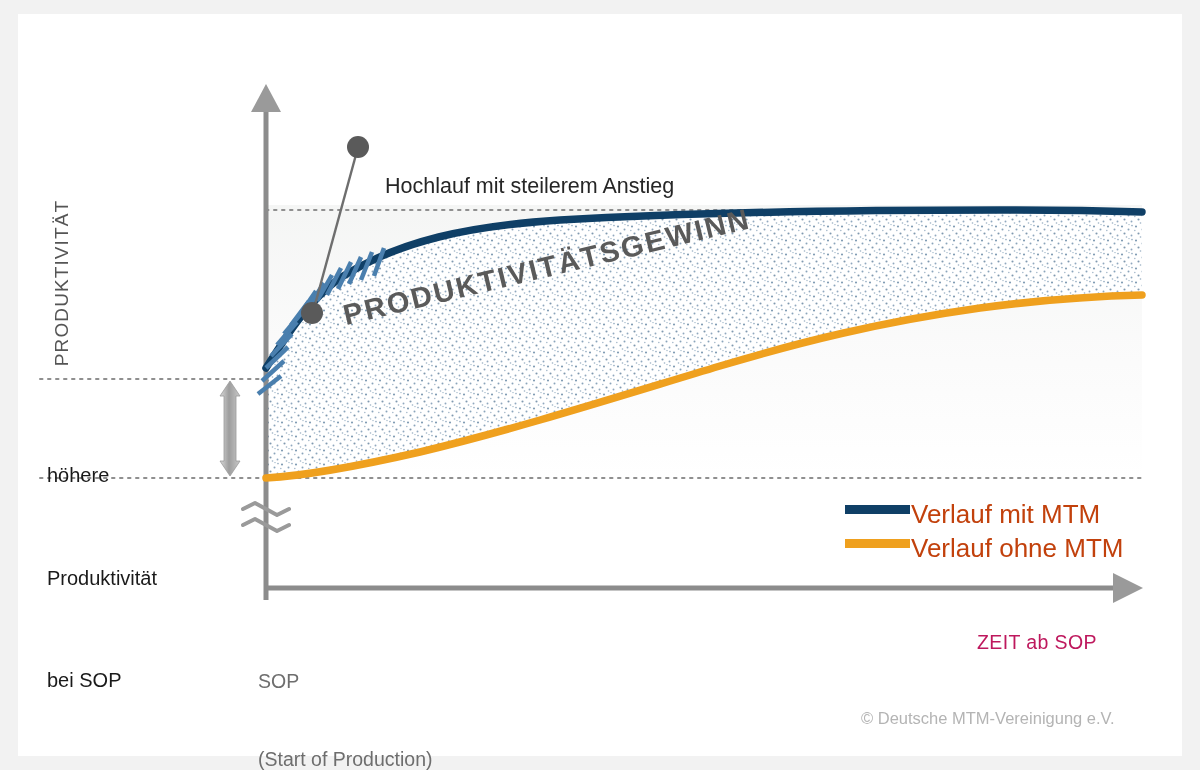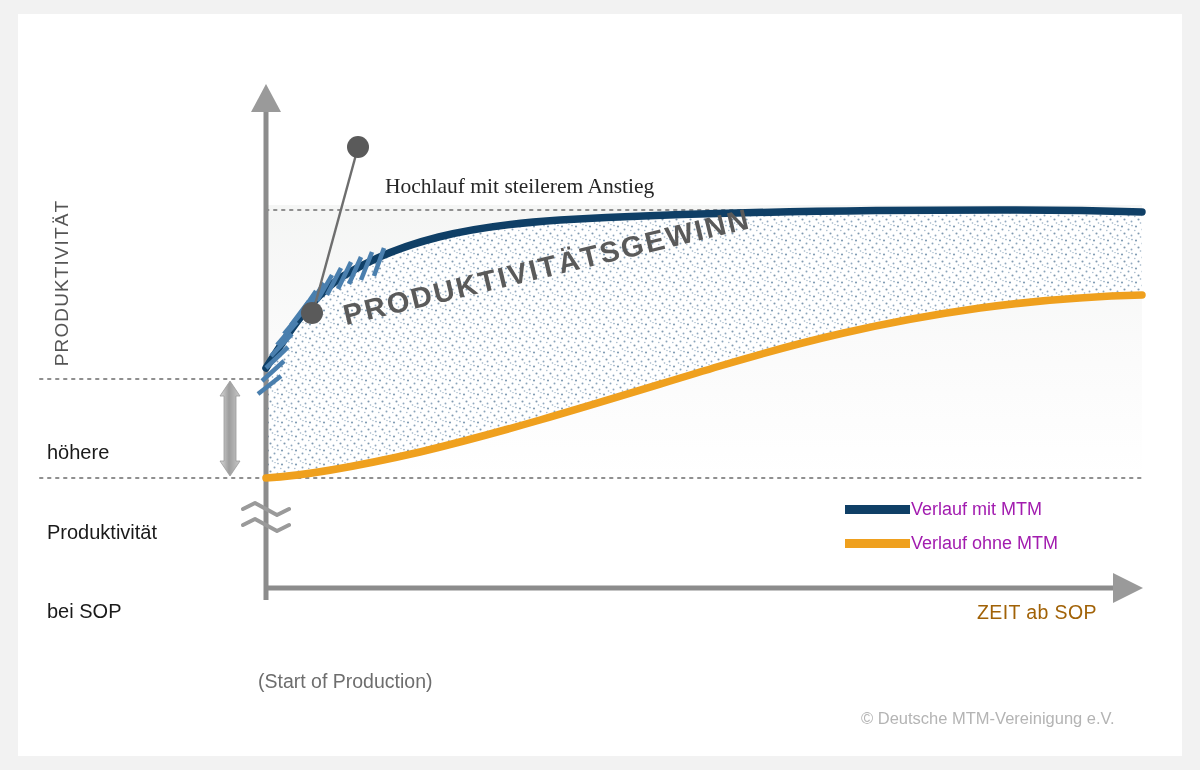--- a/index.html
+++ b/index.html
@@ -35,58 +35,58 @@
     font-size:19px;
     letter-spacing:1.1px;
     color:#555555;
   }
   #annotation{
     left:385px;top:116px;
     font-size:21.5px;
     line-height:28px;
     color:#262626;
   }
-  #annotation div{white-space:nowrap;font-family:Liberation Serif, serif;}
+  #annotation div{white-space:nowrap;}
   #left-label{
     left:47px;top:386px;
     font-size:20px;
     line-height:26.5px;
     color:#1a1a1a;
   }
-  #left-label div{white-space:nowrap;}
+  #left-label div{white-space:nowrap;margin-top:23px;}
   #gain-label{
     left:340px;top:300px;
     font-size:29px;
     font-weight:bold;
     letter-spacing:2.2px;
     color:#5a5a5a;
     transform:rotate(-13.5deg);
     transform-origin:left top;
   }
   #sop-label{
     left:258px;top:616px;
     font-size:19.5px;
     line-height:26px;
     color:#6e6e6e;
   }
   #sop-label div{white-space:nowrap;}
   #time-label{
-    left:977px;top:601px;
+    left:977px;top:631px;
     font-size:19.5px;
     letter-spacing:0.4px;
-    color:#a16207;
+    color:#be185d;
   }
   #copyright{
     left:861px;top:709px;
     font-size:16.5px;
     color:#b4b4b4;
   }
   .legend-text{
-    font-size:18px;
-    color:#a21caf;
+    font-size:26px;
+    color:#c2410c;
   }
   #legend-mit{left:911px;top:499px;}
   #legend-ohne{left:911px;top:533px;}
 </style>
 </head>
 <body>
 
 <div id="stage">
 
   <div id="card"></div>
@@ -209,20 +209,21 @@
 
   <div class="txt" id="left-label">
     <div>höhere</div>
     <div>Produktivität</div>
     <div>bei SOP</div>
   </div>
 
   <div class="txt" id="gain-label">PRODUKTIVITÄTSGEWINN</div>
 
   <div class="txt" id="sop-label">
+    <div>SOP</div>
     <div>(Start of Production)</div>
   </div>
 
   <div class="txt" id="time-label">ZEIT ab SOP</div>
 
   <div class="txt legend-text" id="legend-mit">Verlauf mit MTM</div>
   <div class="txt legend-text" id="legend-ohne">Verlauf ohne MTM</div>
 
   <div class="txt" id="copyright">© Deutsche MTM-Vereinigung e.V.</div>
 

